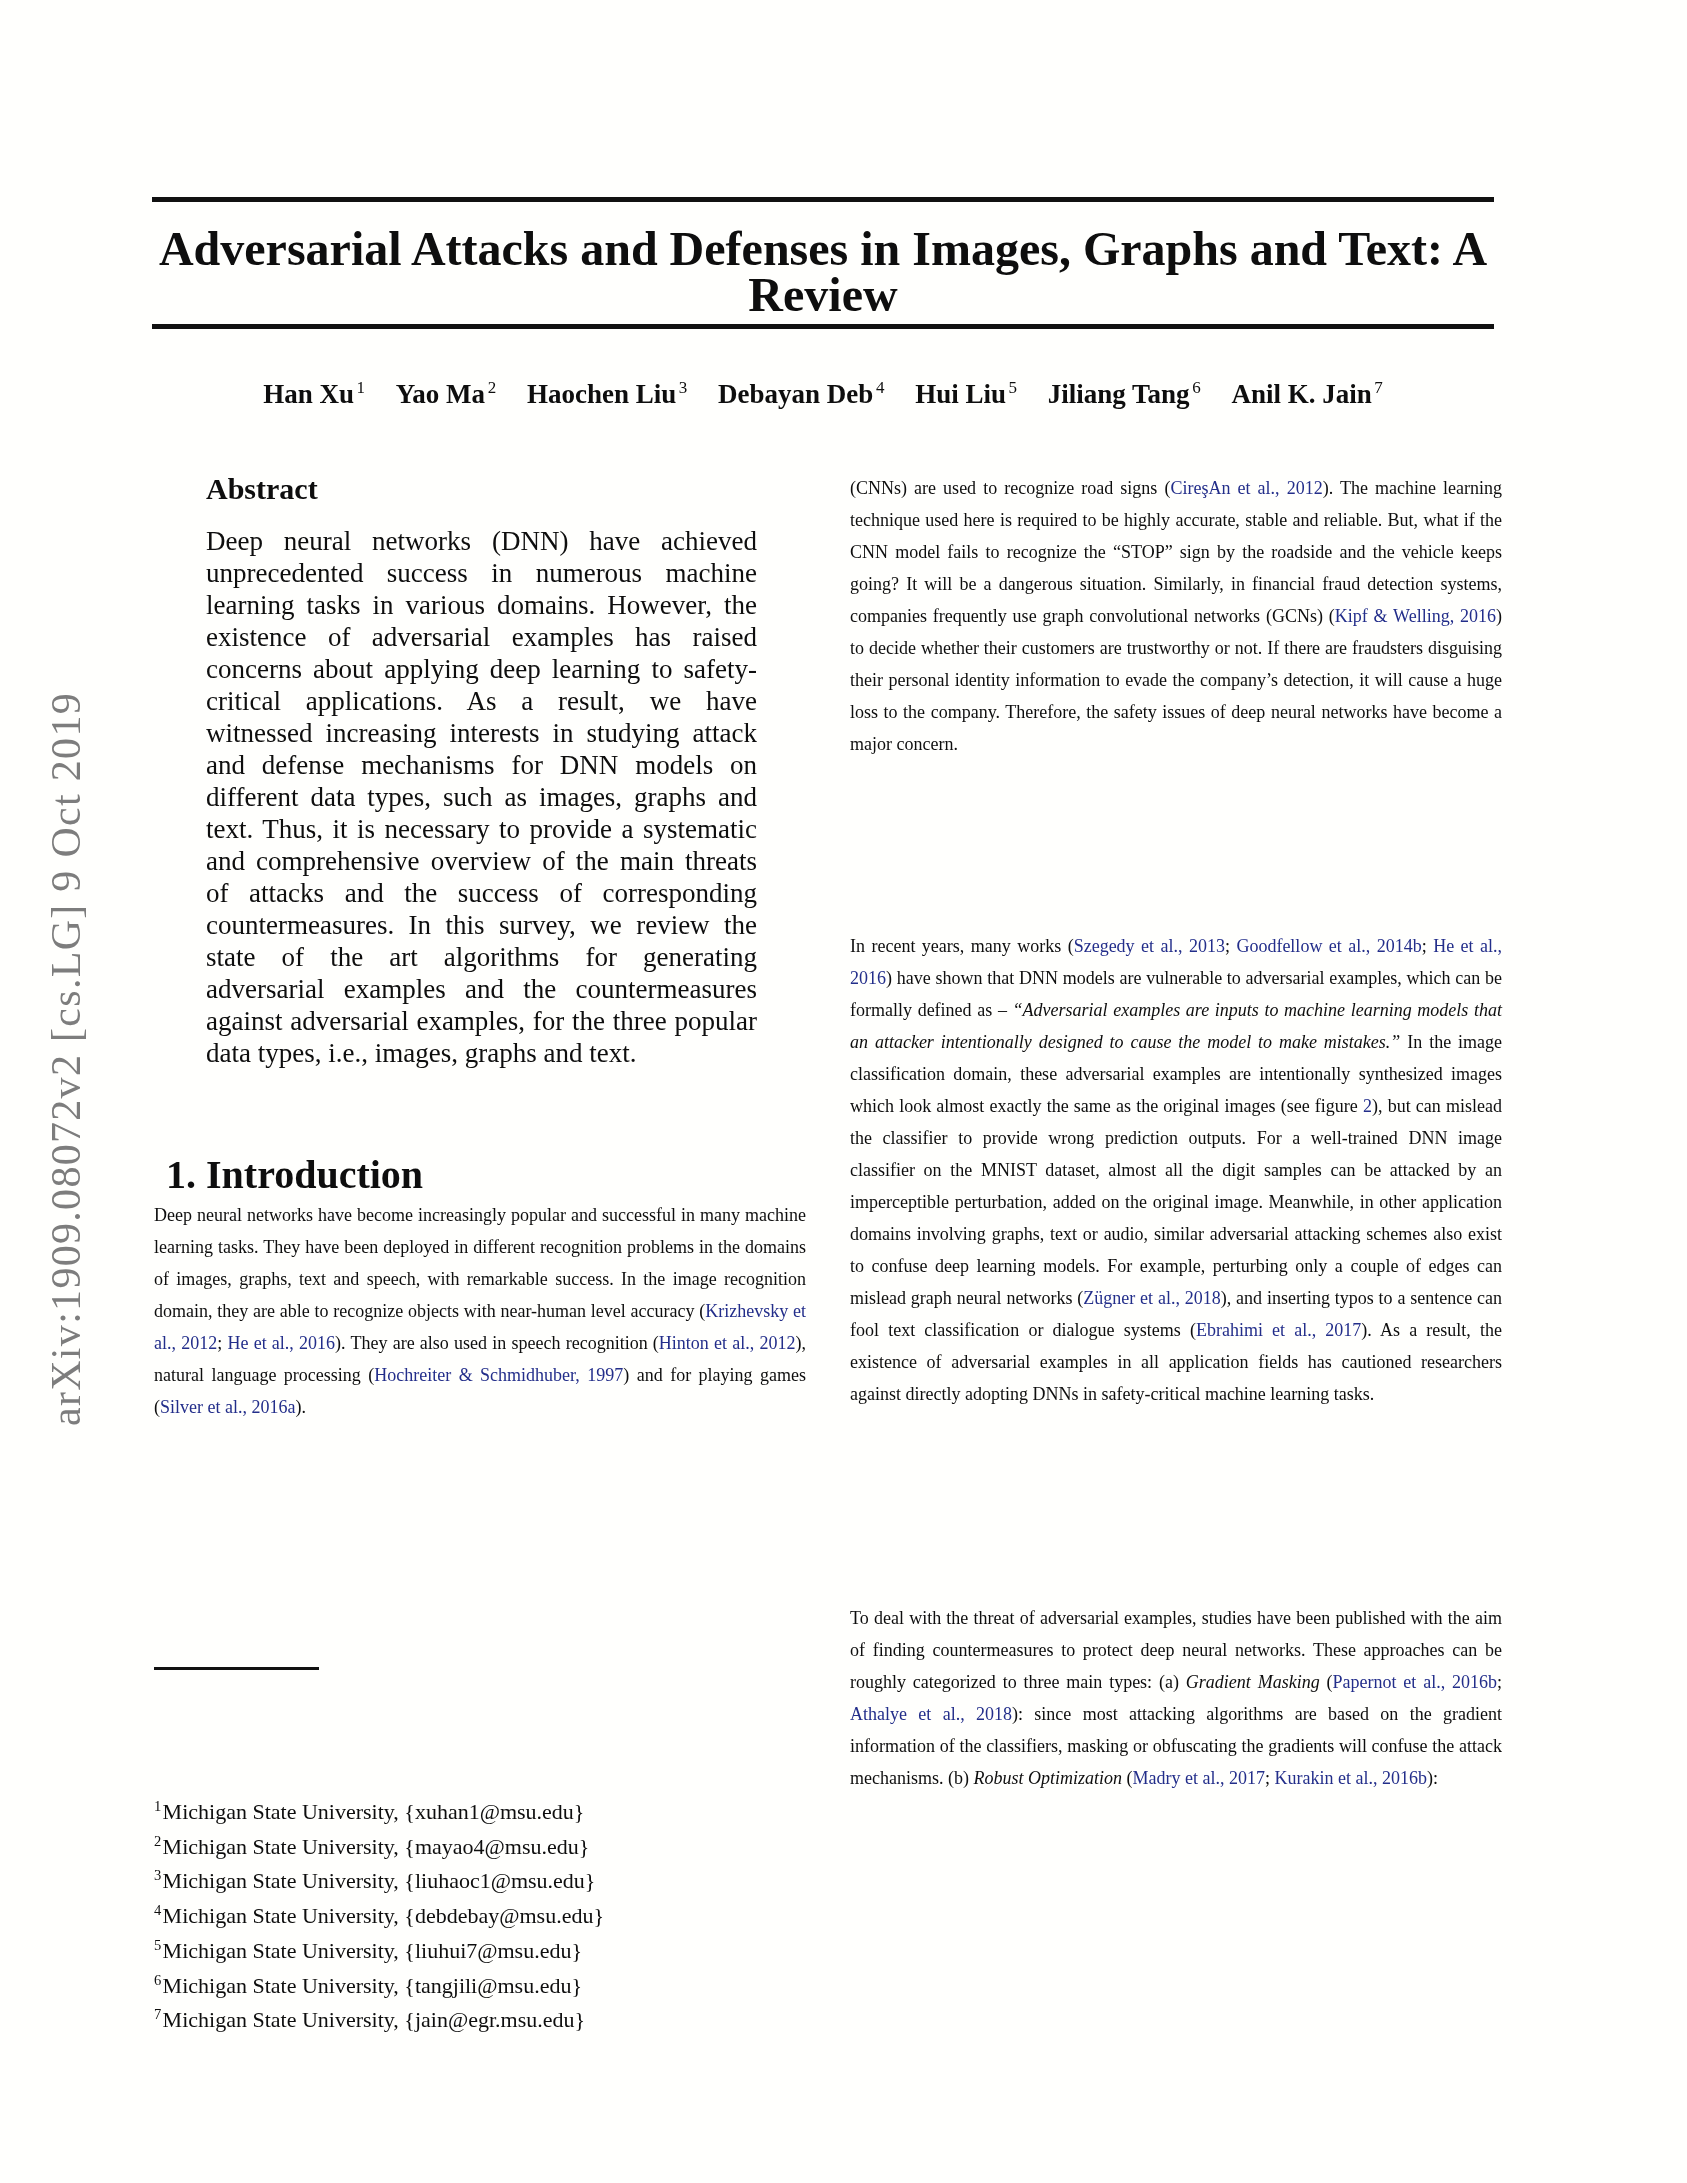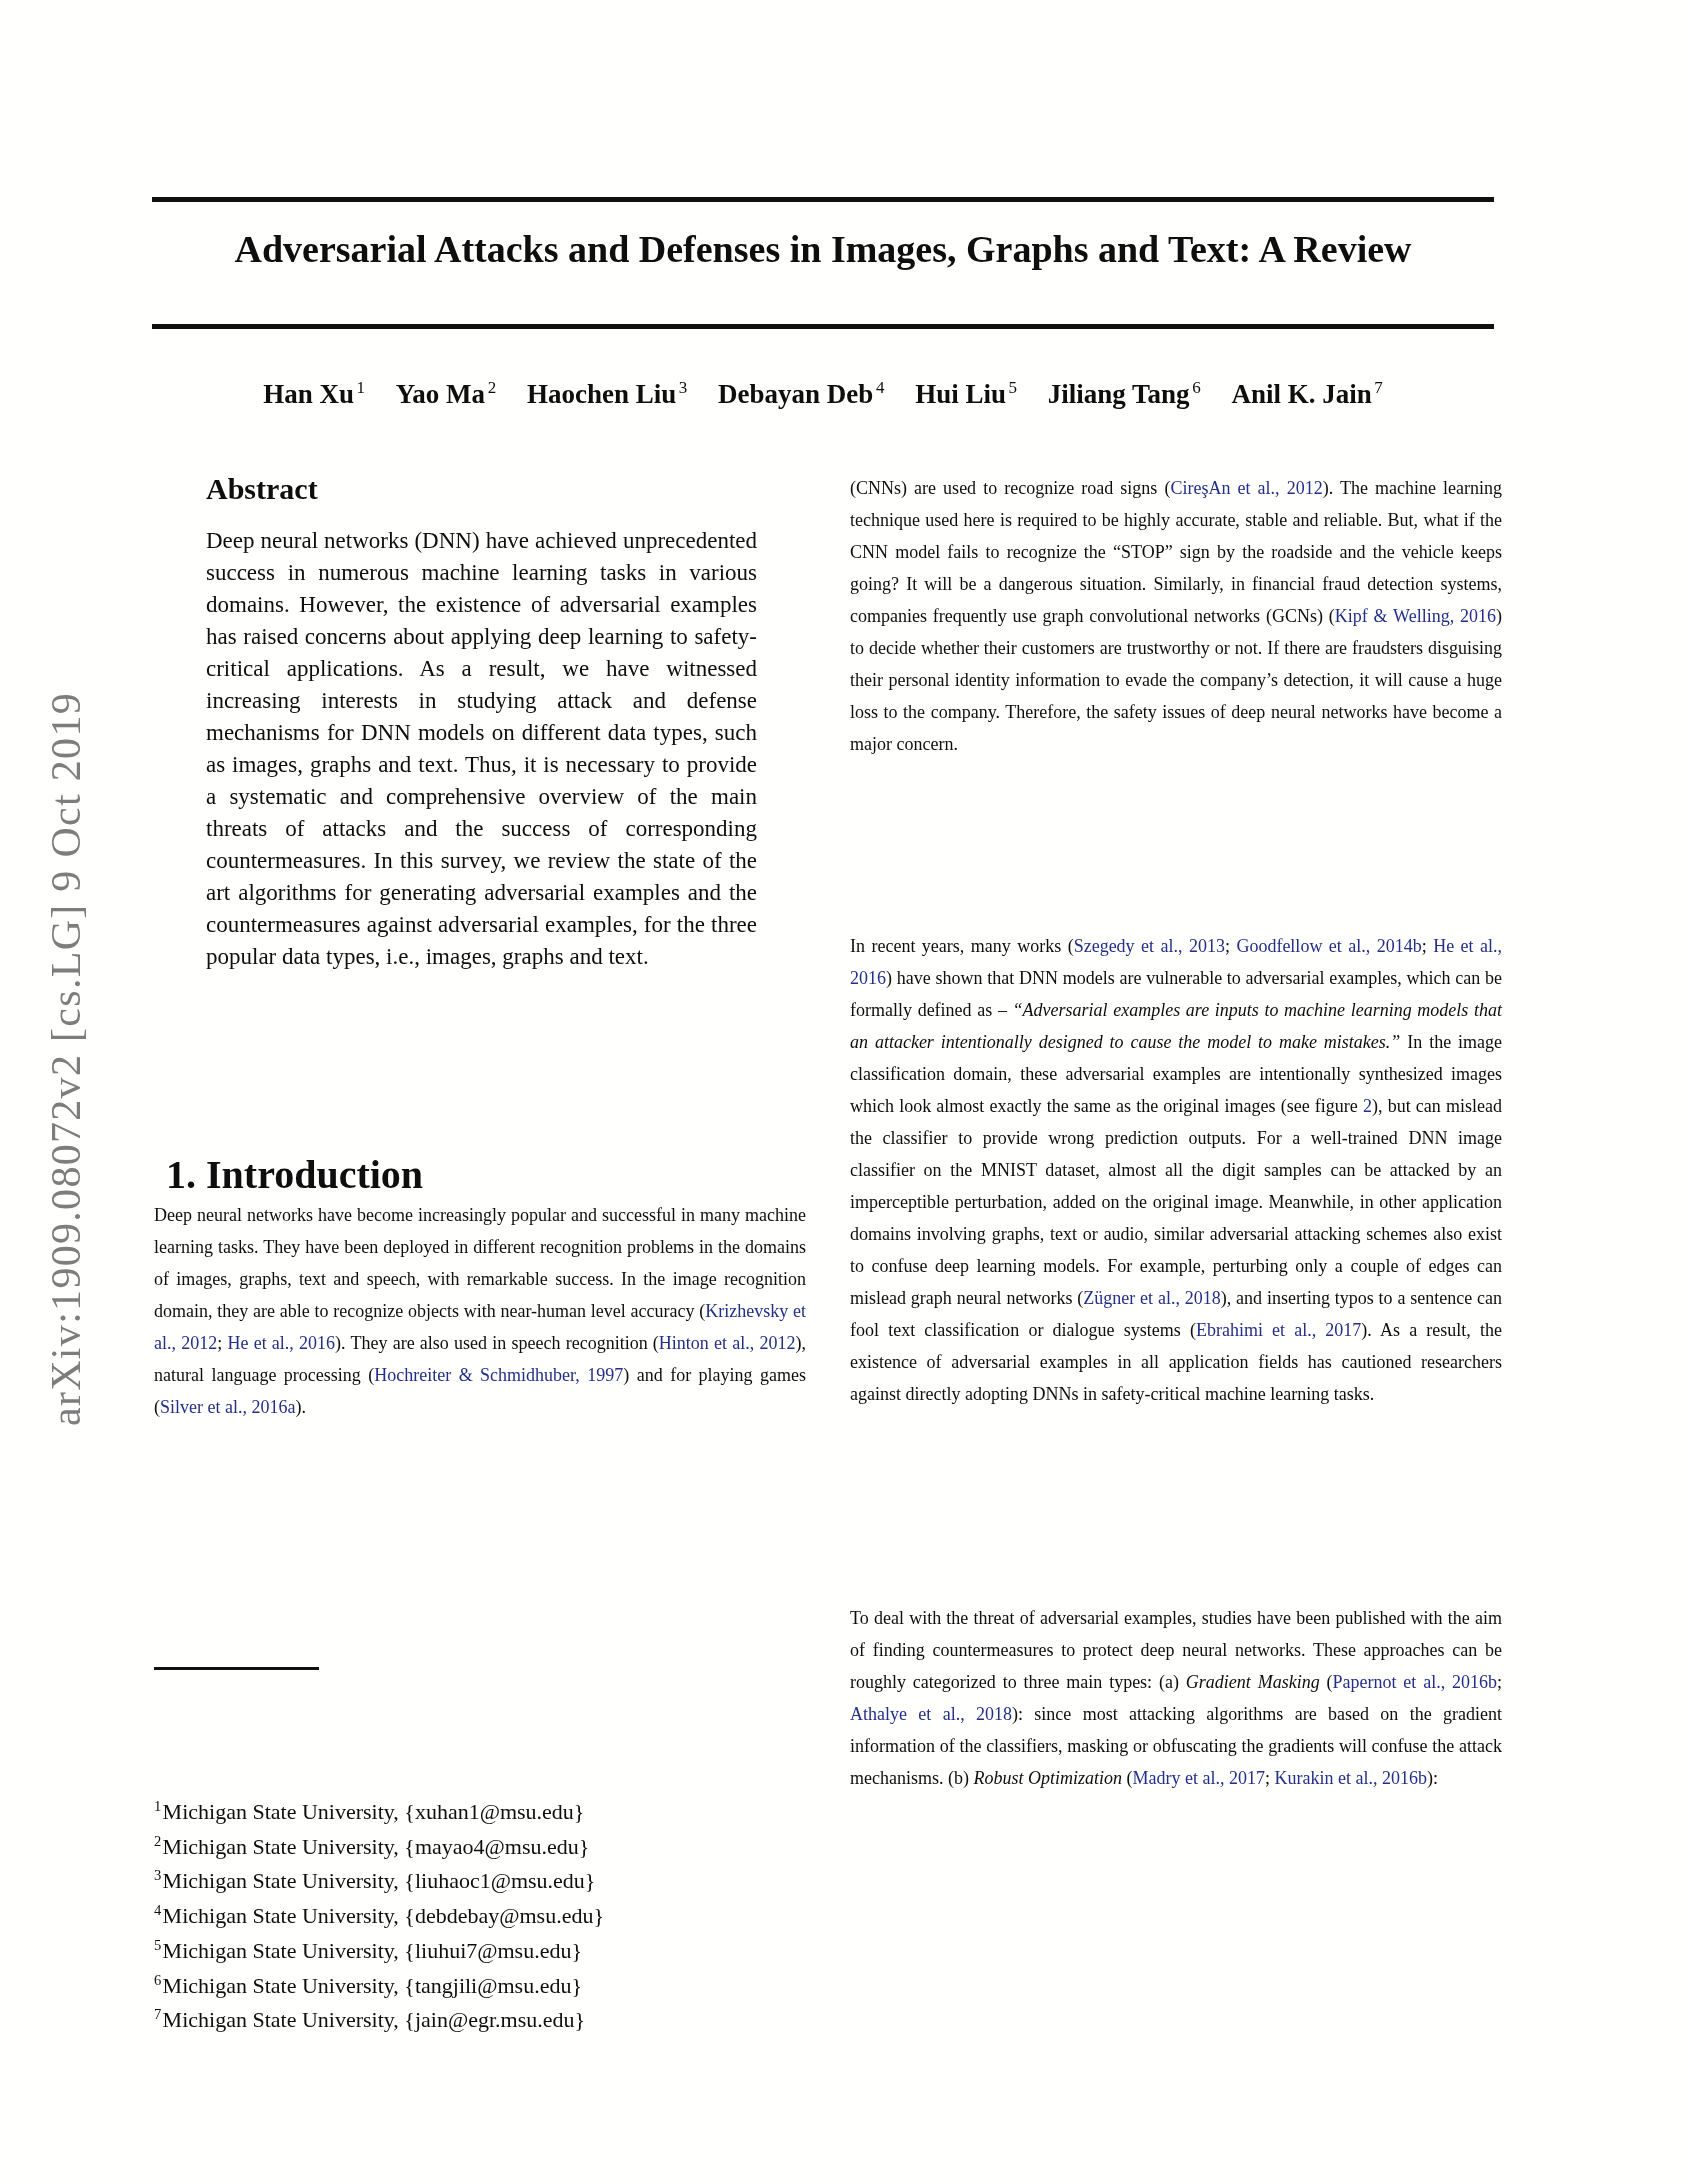--- a/index.html
+++ b/index.html
@@ -21,21 +21,21 @@
   }
   #rule-top { top: 197px; }
   #rule-mid { top: 324px; }
   .paper-title {
     position: absolute;
     left: 152px;
     width: 1342px;
     top: 226px;
     text-align: center;
     font-weight: bold;
-    font-size: 38px;
+    font-size: 48px;
     line-height: 46px;
   }
   .authors {
     position: absolute;
     left: 152px;
     width: 1342px;
     top: 378px;
     text-align: center;
     font-weight: bold;
     font-size: 27px;
@@ -49,21 +49,21 @@
     top: 472px;
     text-align: left;
     font-weight: bold;
     font-size: 30px;
   }
   .abstract-body {
     position: absolute;
     left: 206px;
     width: 551px;
     top: 525px;
-    font-size: 23px;
+    font-size: 27px;
     line-height: 32px;
     text-align: justify;
     hyphens: auto;
   }
   .section-heading {
     position: absolute;
     left: 166px;
     top: 1151px;
     font-weight: bold;
     font-size: 40px;

